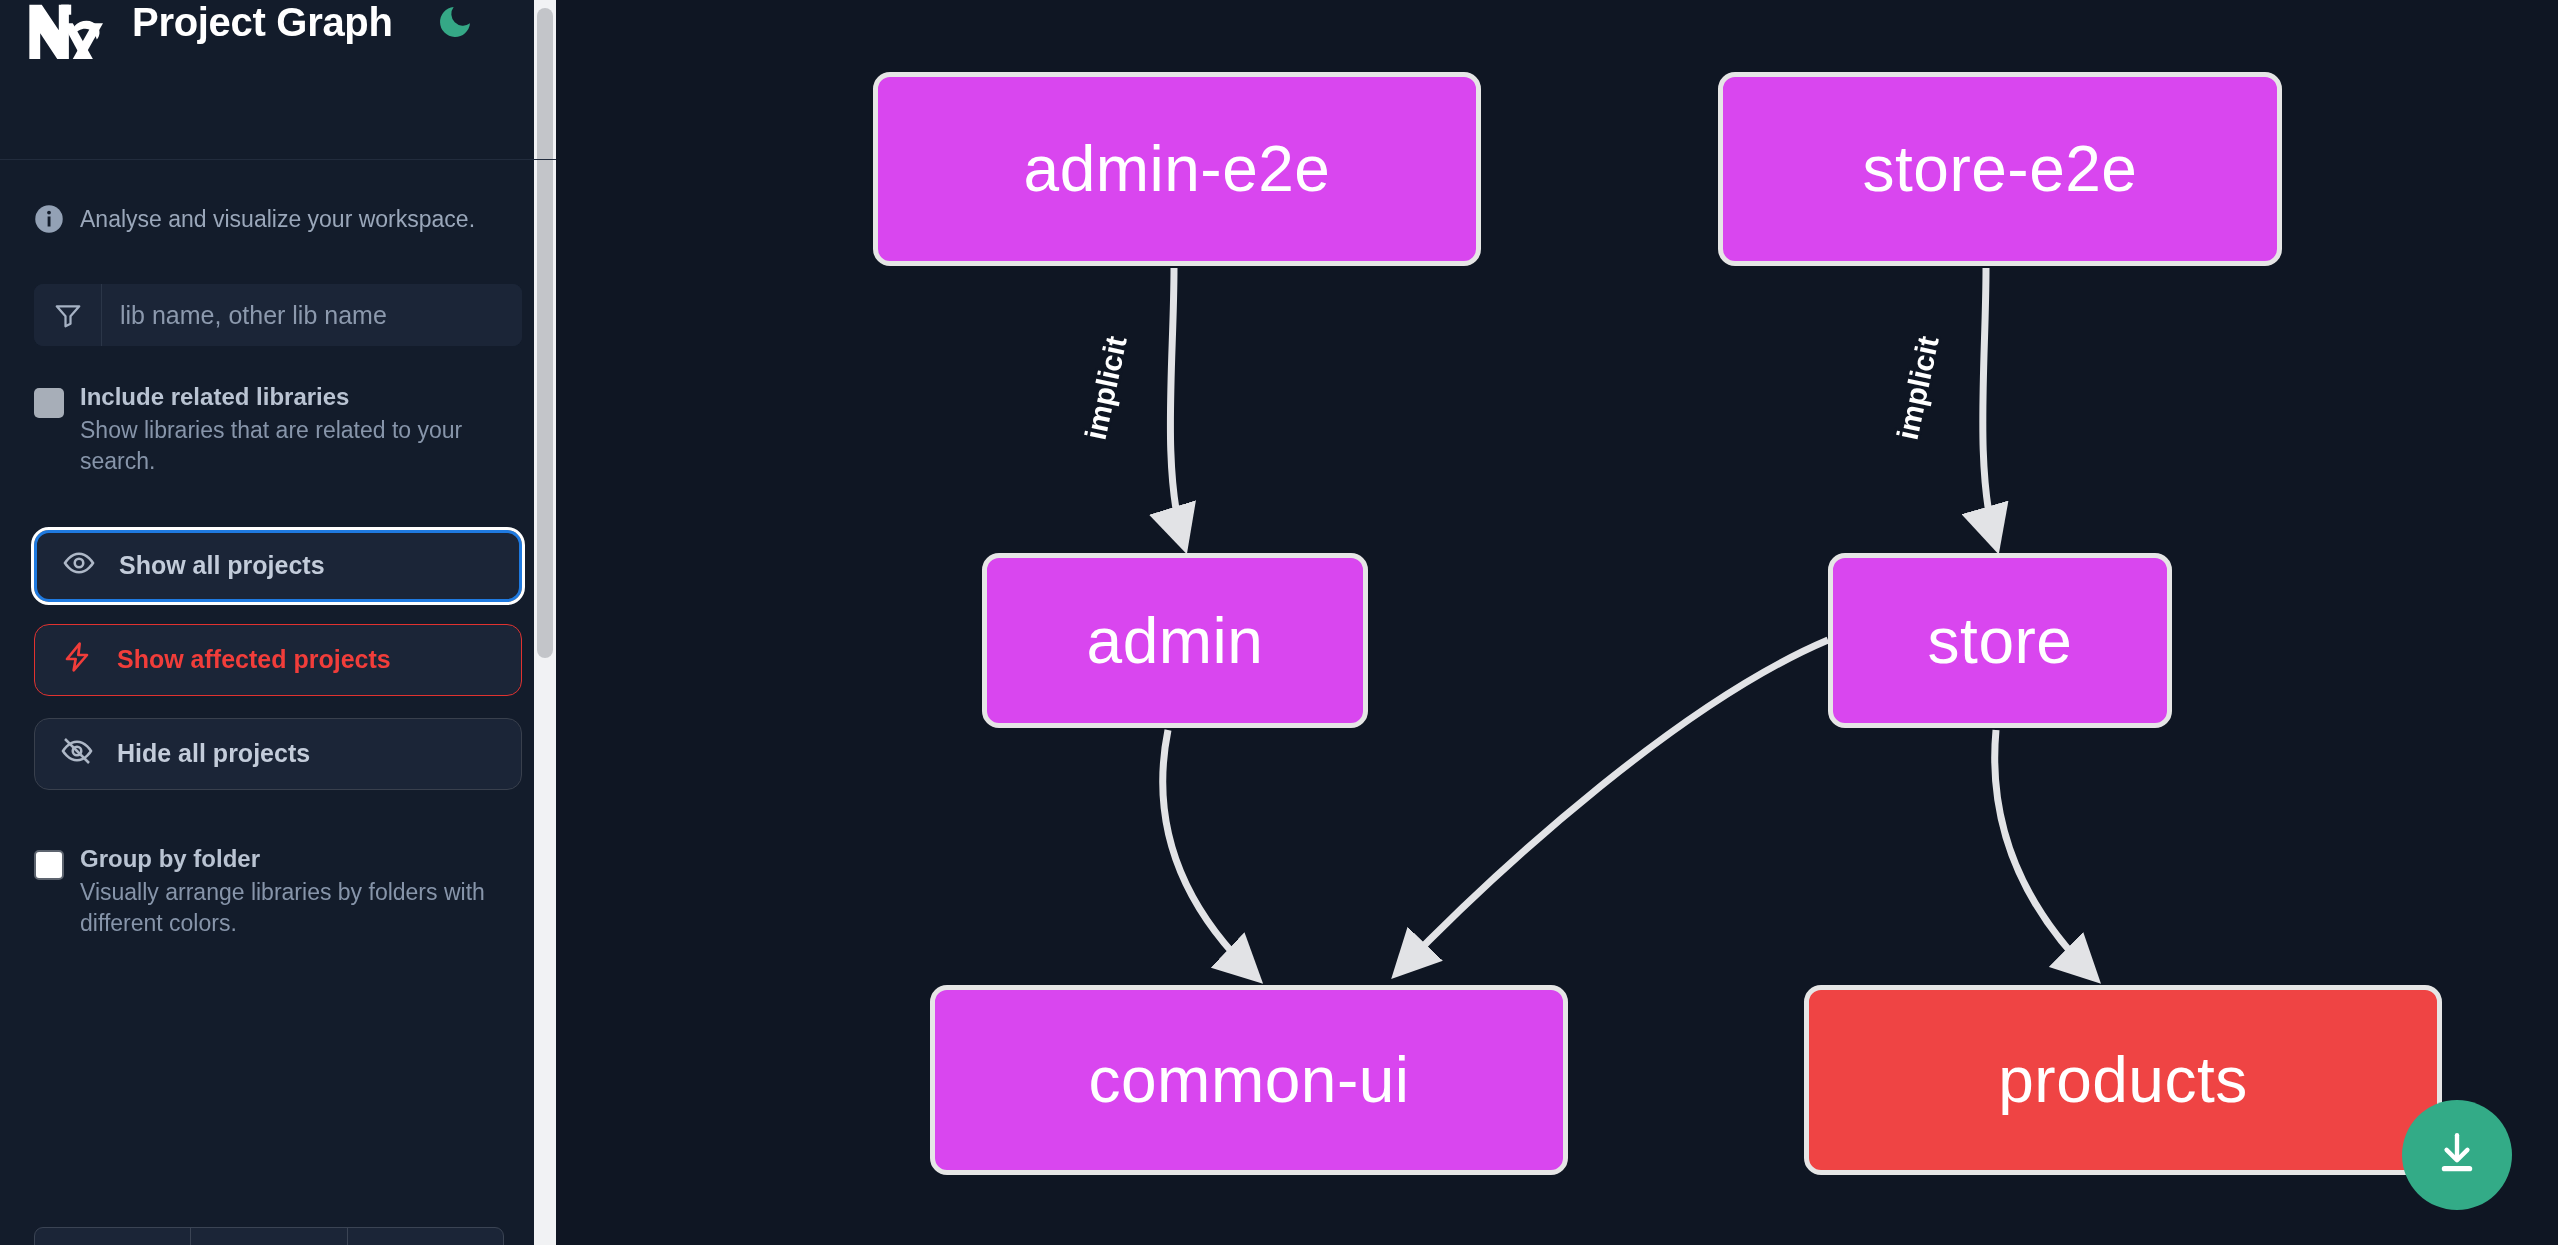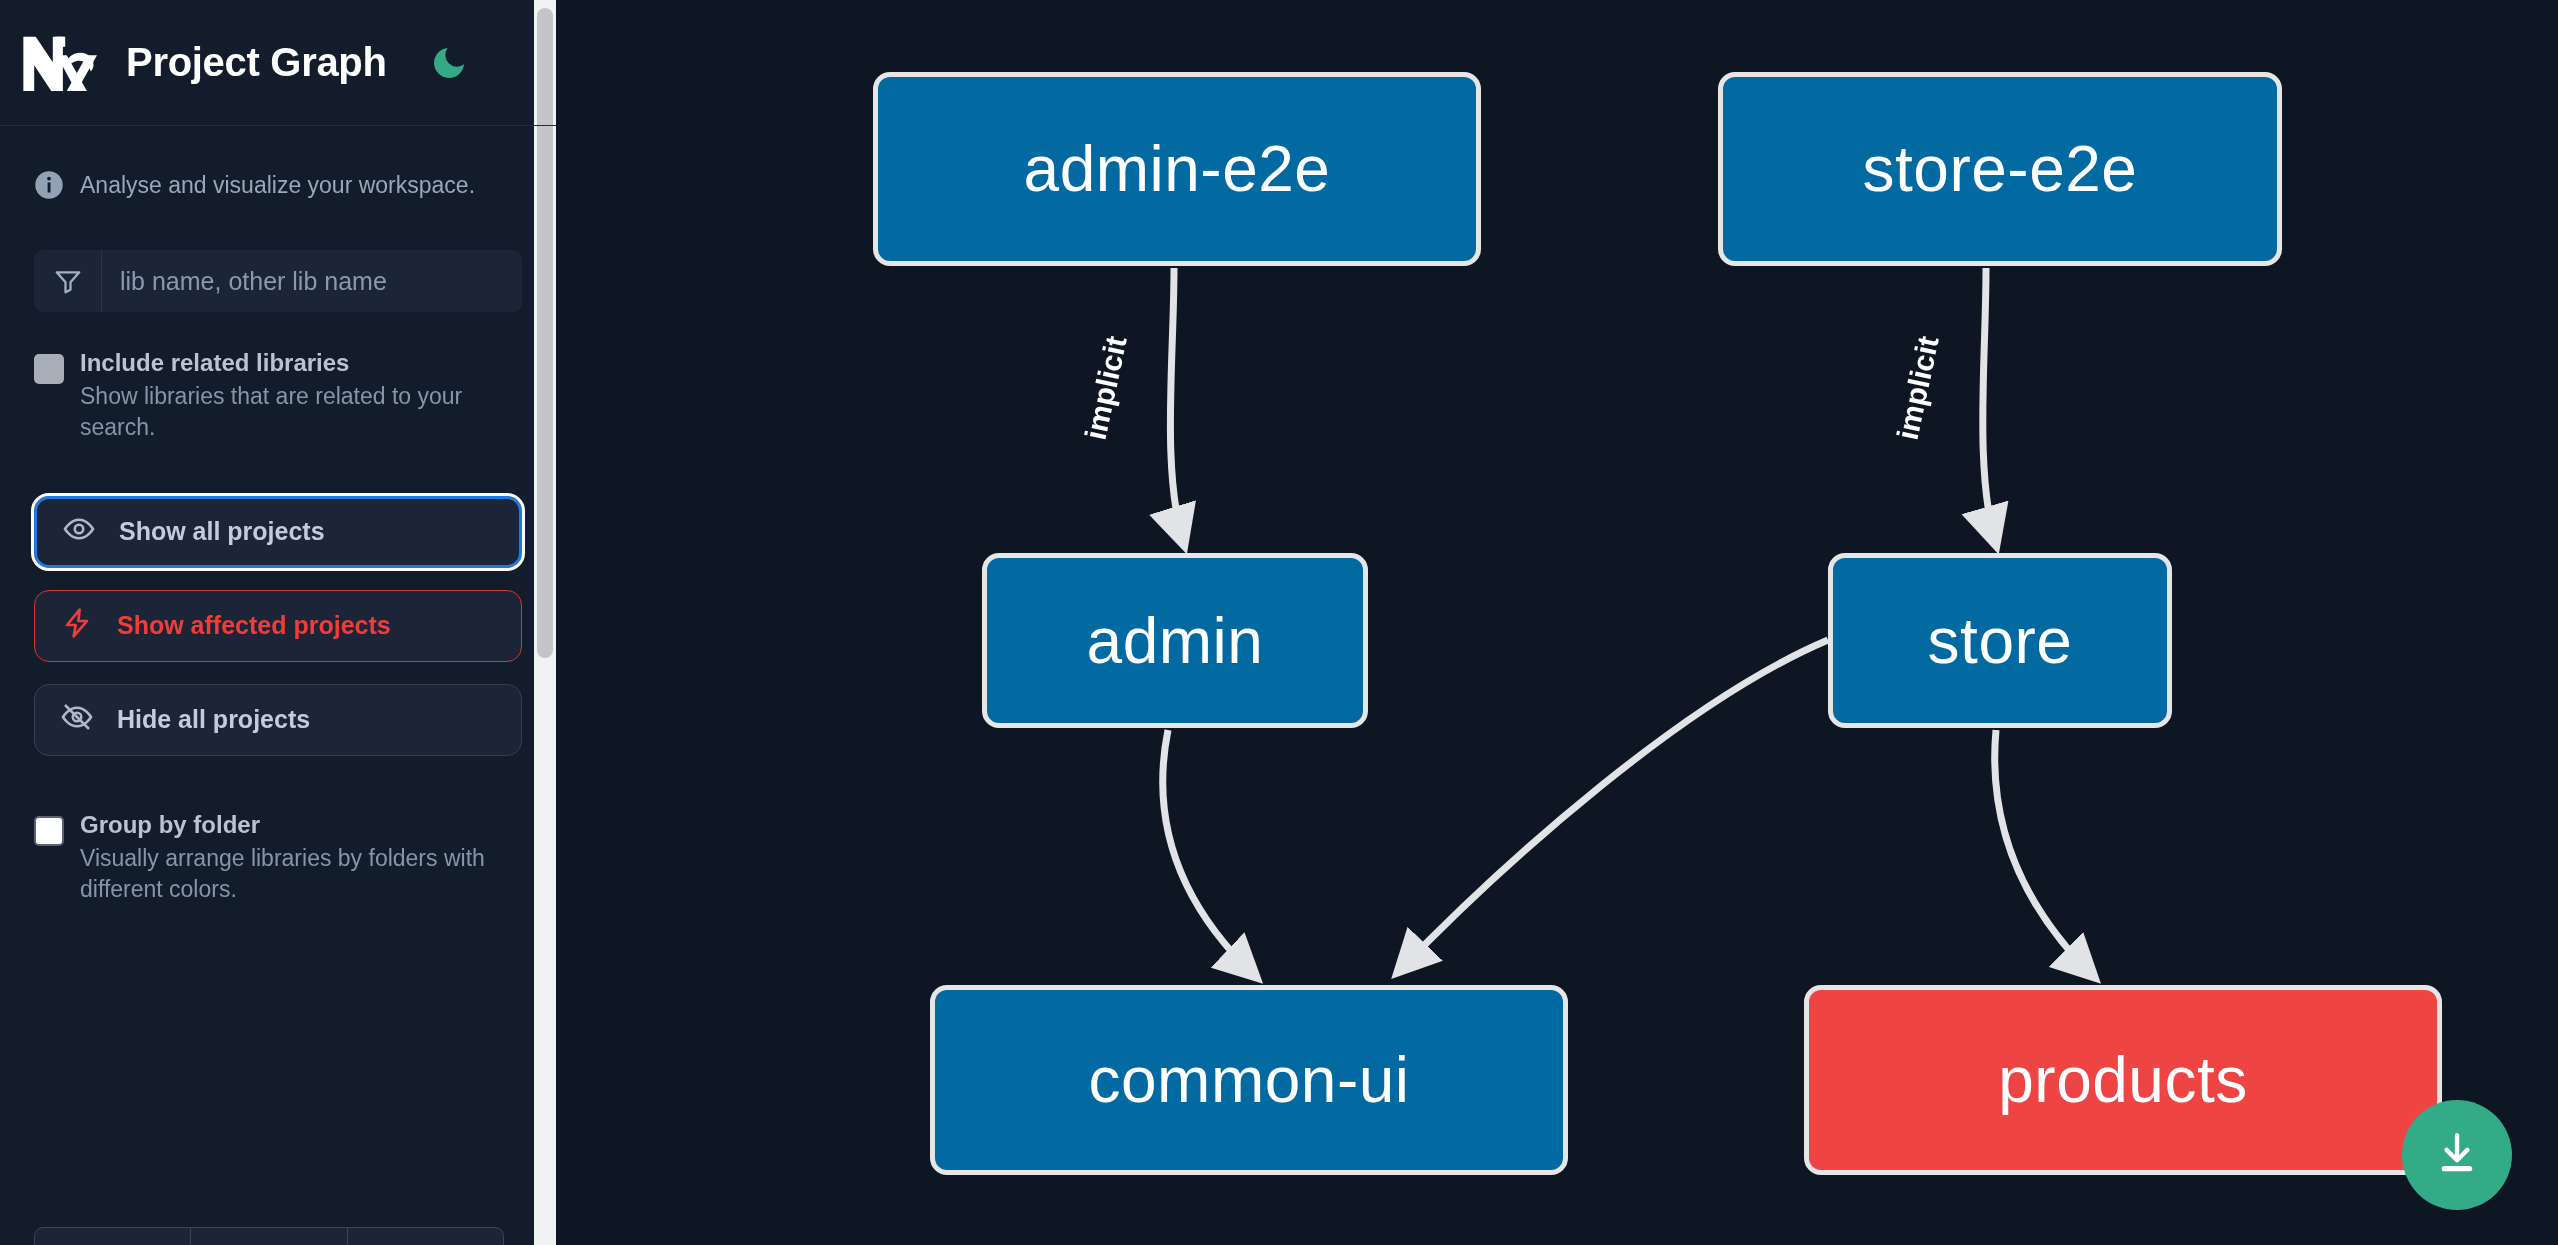--- a/index.html
+++ b/index.html
@@ -22,23 +22,23 @@
     position:absolute; right:0; top:0; width:22px; height:1245px;
     background:#f1f2f4;
   }
   #sidebar-scroll-thumb {
     position:absolute; right:3px; top:8px; width:16px; height:650px;
     background:#c3c5c9; border-radius:8px;
   }
 
   
   #sb-header {
-    height:126px; flex:none;
-    display:flex; align-items:center;
-    padding:0 20px;
+    height:160px; flex:none;
+    display:flex; 
+    padding:0 26px;
     border-bottom:1px solid #222c3d;
     position:relative; z-index:2;
   }
   #nx-logo { width:78px; height:62px; flex:none; }
   #sb-title {
     margin-left:28px;
     font-size:40px; font-weight:700; color:#ffffff;
     letter-spacing:-0.3px;
     white-space:nowrap;
   }
@@ -124,21 +124,21 @@
   .gnode {
     position:absolute;
     border:5px solid #e6e6e6;
     border-radius:17px;
     display:flex; align-items:center; justify-content:center;
     color:#ffffff;
     font-size:64px; font-weight:400;
     letter-spacing:0.5px;
     cursor:pointer;
   }
-  .gnode.pink { background:#0369a1; }
+  .gnode.pink { background:#d946ef; }
   .gnode.slate { background:#ef4444; }
 
   #download-btn {
     position:absolute; right:46px; bottom:35px;
     width:110px; height:110px; border-radius:55px;
     background:#33ab87;
     display:flex; align-items:center; justify-content:center;
     cursor:pointer;
   }
 </style>

